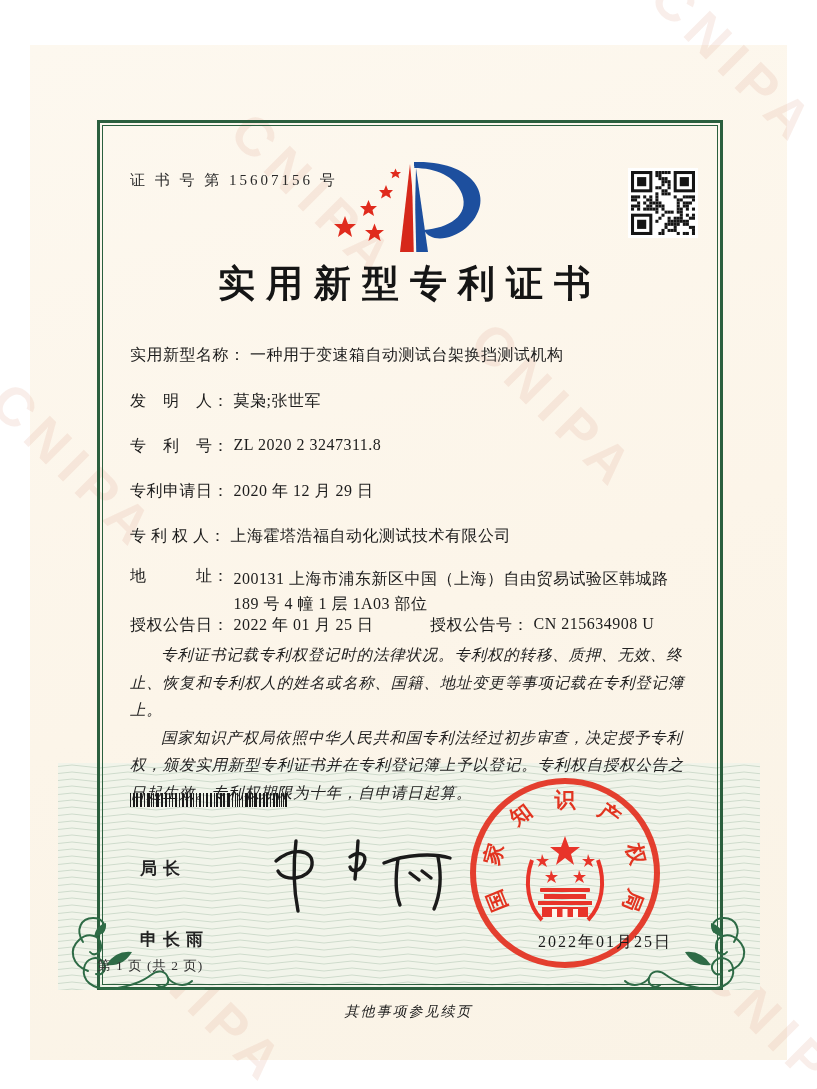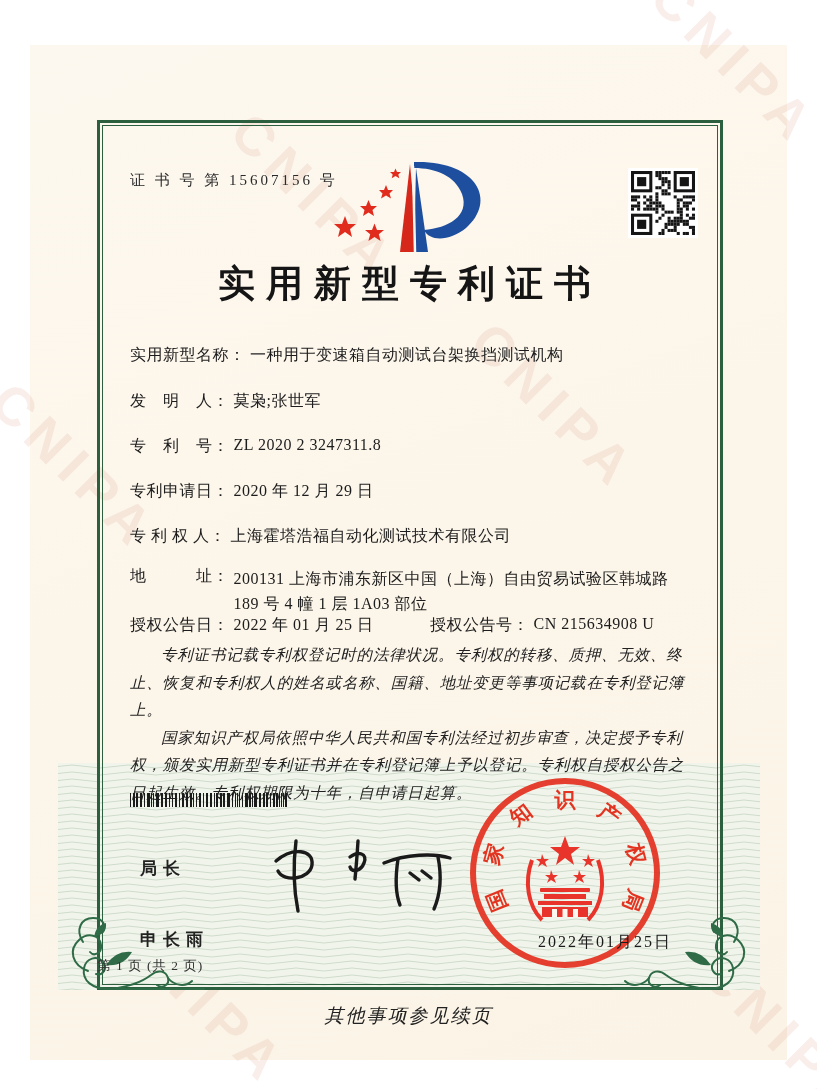--- a/index.html
+++ b/index.html
@@ -47,21 +47,21 @@
   .seal-circle{position:absolute;inset:0;border:6px solid rgba(227,47,30,0.92);border-radius:50%;}
   .seal-char{position:absolute;left:50%;top:50%;font-size:21px;font-weight:bold;
     color:#e23420;line-height:1;}
   .seal-emblem{position:absolute;left:50%;top:52px;transform:translateX(-50%);}
   .seal-date{position:absolute;left:-12px;top:154px;width:214px;text-align:right;
     font-size:16px;color:#1a1a1a;letter-spacing:2px;white-space:nowrap;}
   
   .page-num{position:absolute;left:67px;top:912px;width:626px;
     font-size:13.5px;color:#333;letter-spacing:1px;}
   .footer-note{position:absolute;left:0;top:958px;width:757px;text-align:center;
-    font-size:19px;color:#222;letter-spacing:2px;font-style:italic;}
+    font-size:14px;color:#222;letter-spacing:2px;font-style:italic;}
   .flourish{position:absolute;top:868px;width:152px;height:82px;}
   .flourish.left{left:24px;}
   .flourish.right{left:581px;transform:scaleX(-1);}
 </style>
 </head>
 <body>
 
 <div class="page">
 
   <div class="wm" style="left:180px;top:120px;">CNIPA</div>

